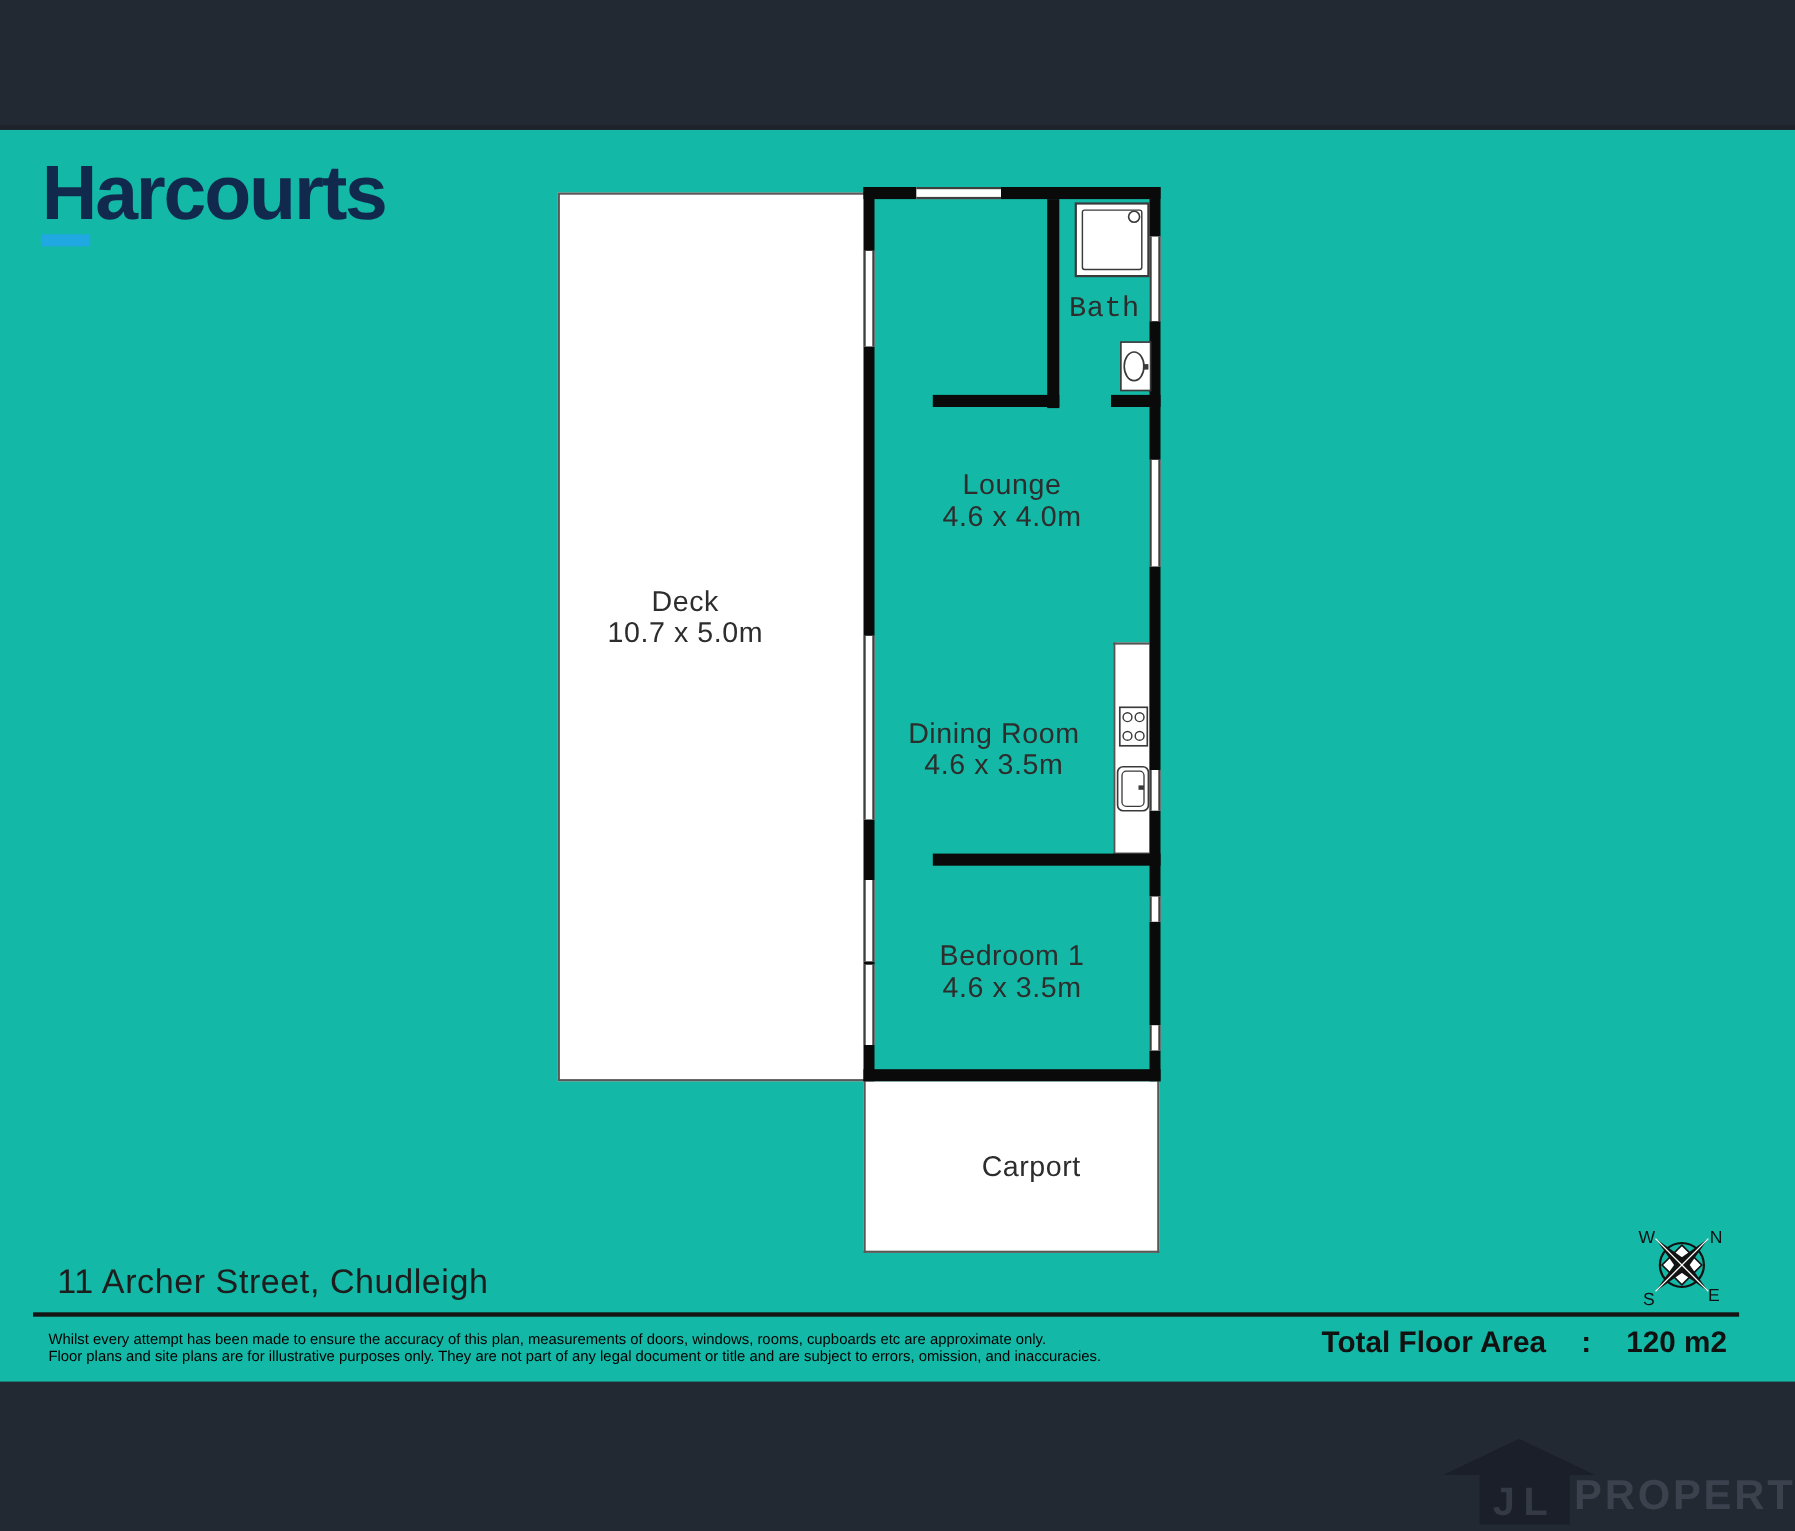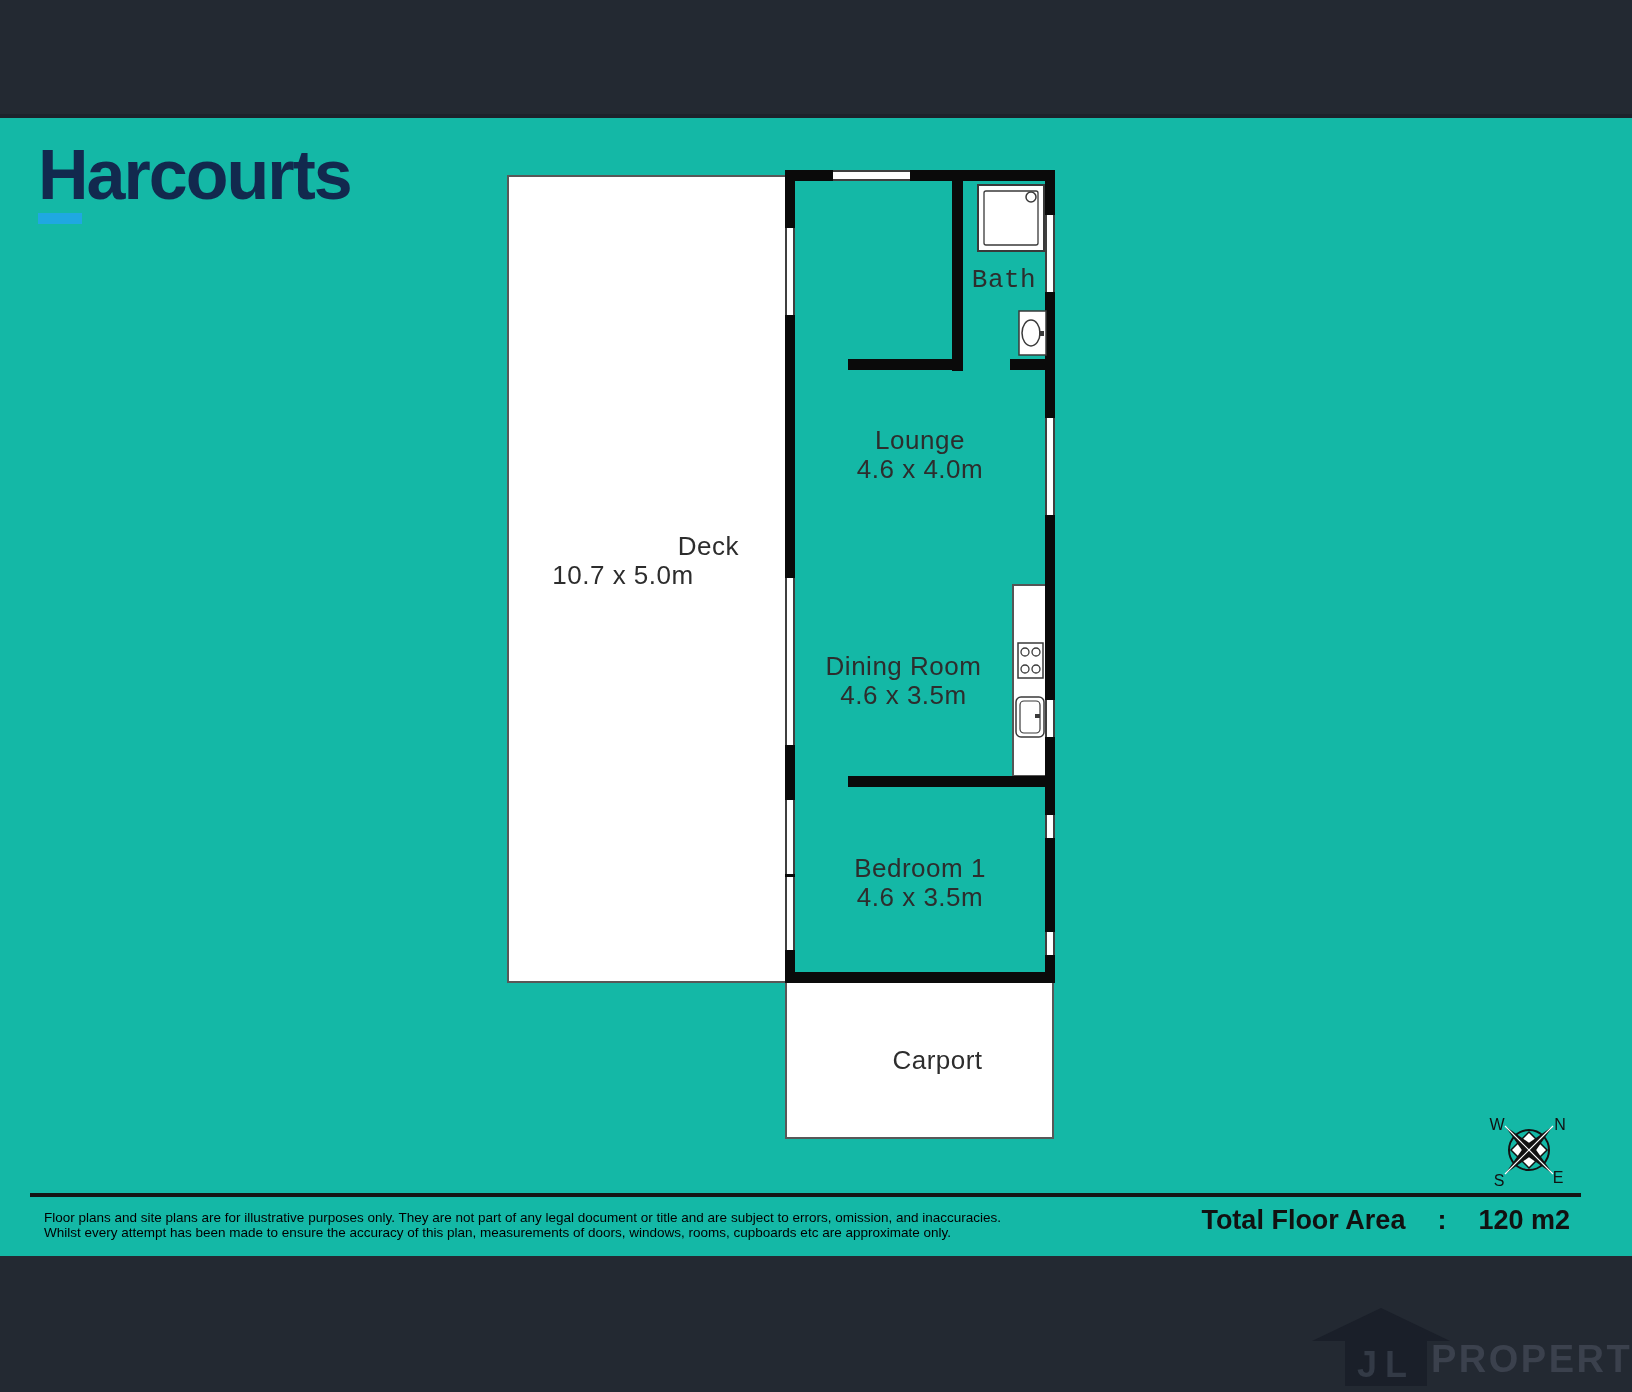--- a/index.html
+++ b/index.html
@@ -79,31 +79,32 @@
   </div>
   <div class="rlabel" style="left:795px; top:652px; width:217px;">
     <span style="display:block;">Dining Room</span>
     <span style="display:block;">4.6 x 3.5m</span>
   </div>
   <div class="rlabel" style="left:795px; top:854px; width:250px;">
     <span style="display:block;">Bedroom 1</span>
     <span style="display:block;">4.6 x 3.5m</span>
   </div>
   <div class="rlabel" style="left:507px; top:532px; width:232px;">
-    <span style="display:block;text-align:right;">Deck</span>
+    <span style="display:block;">Deck</span>
     <span style="display:block;">10.7 x 5.0m</span>
   </div>
   <div class="rlabel" style="left:785px; top:1046px; width:269px;">
     <span style="display:block;padding-left:36px;">Carport</span>
   </div>
 
+  <div class="address">11 Archer Street, Chudleigh</div>
   <div class="hr"></div>
   <div class="disclaimer">
+    <div>Whilst every attempt has been made to ensure the accuracy of this plan, measurements of doors, windows, rooms, cupboards etc are approximate only.</div>
     <div>Floor plans and site plans are for illustrative purposes only. They are not part of any legal document or title and are subject to errors, omission, and inaccuracies.</div>
-    <div>Whilst every attempt has been made to ensure the accuracy of this plan, measurements of doors, windows, rooms, cupboards etc are approximate only.</div>
   </div>
   <div class="total">
     <span>Total Floor Area</span>
     <span>:</span>
     <span>120 m2</span>
   </div>
 
   <svg class="overlay" width="1632" height="1392" viewBox="0 0 1632 1392">
 
     <g>

